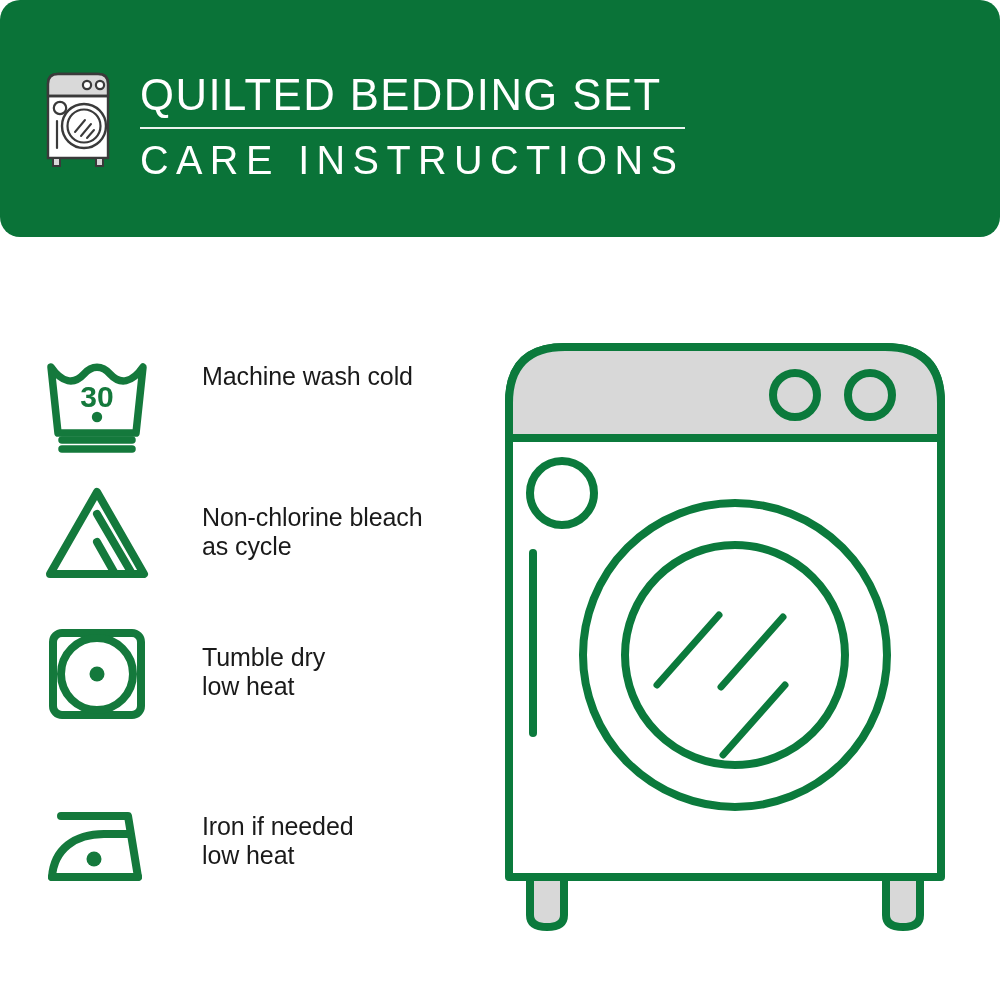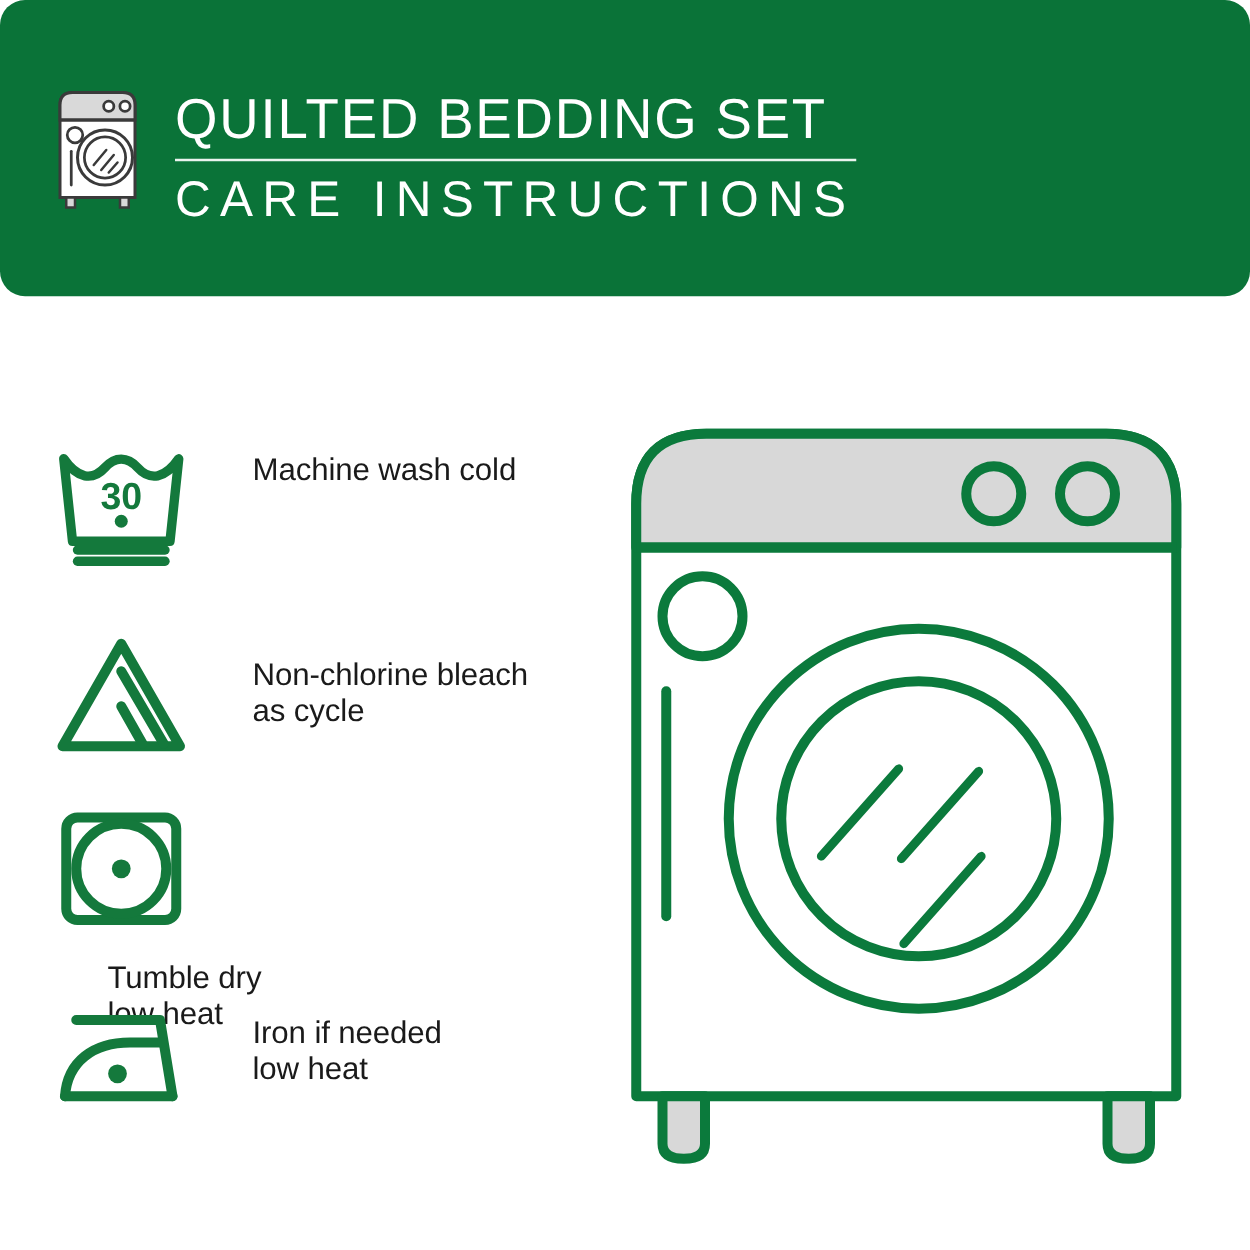--- a/index.html
+++ b/index.html
@@ -88,22 +88,22 @@
 
   .care-item {
     position: absolute;
     left: 44px;
     width: 430px;
     display: flex;
     align-items: flex-start;
   }
 
   #care-item-0 { top: 115px; }
-  #care-item-1 { top: 267px; }
-  #care-item-2 { top: 405px; flex-direction: column; }
+  #care-item-1 { top: 244px; }
+  #care-item-2 { top: 384px; }
   #care-item-3 { top: 557px; }
 
   .care-symbol {
     flex: 0 0 auto;
     width: 116px;
     height: 104px;
     display: flex;
     align-items: center;
     justify-content: flex-start;
   }

